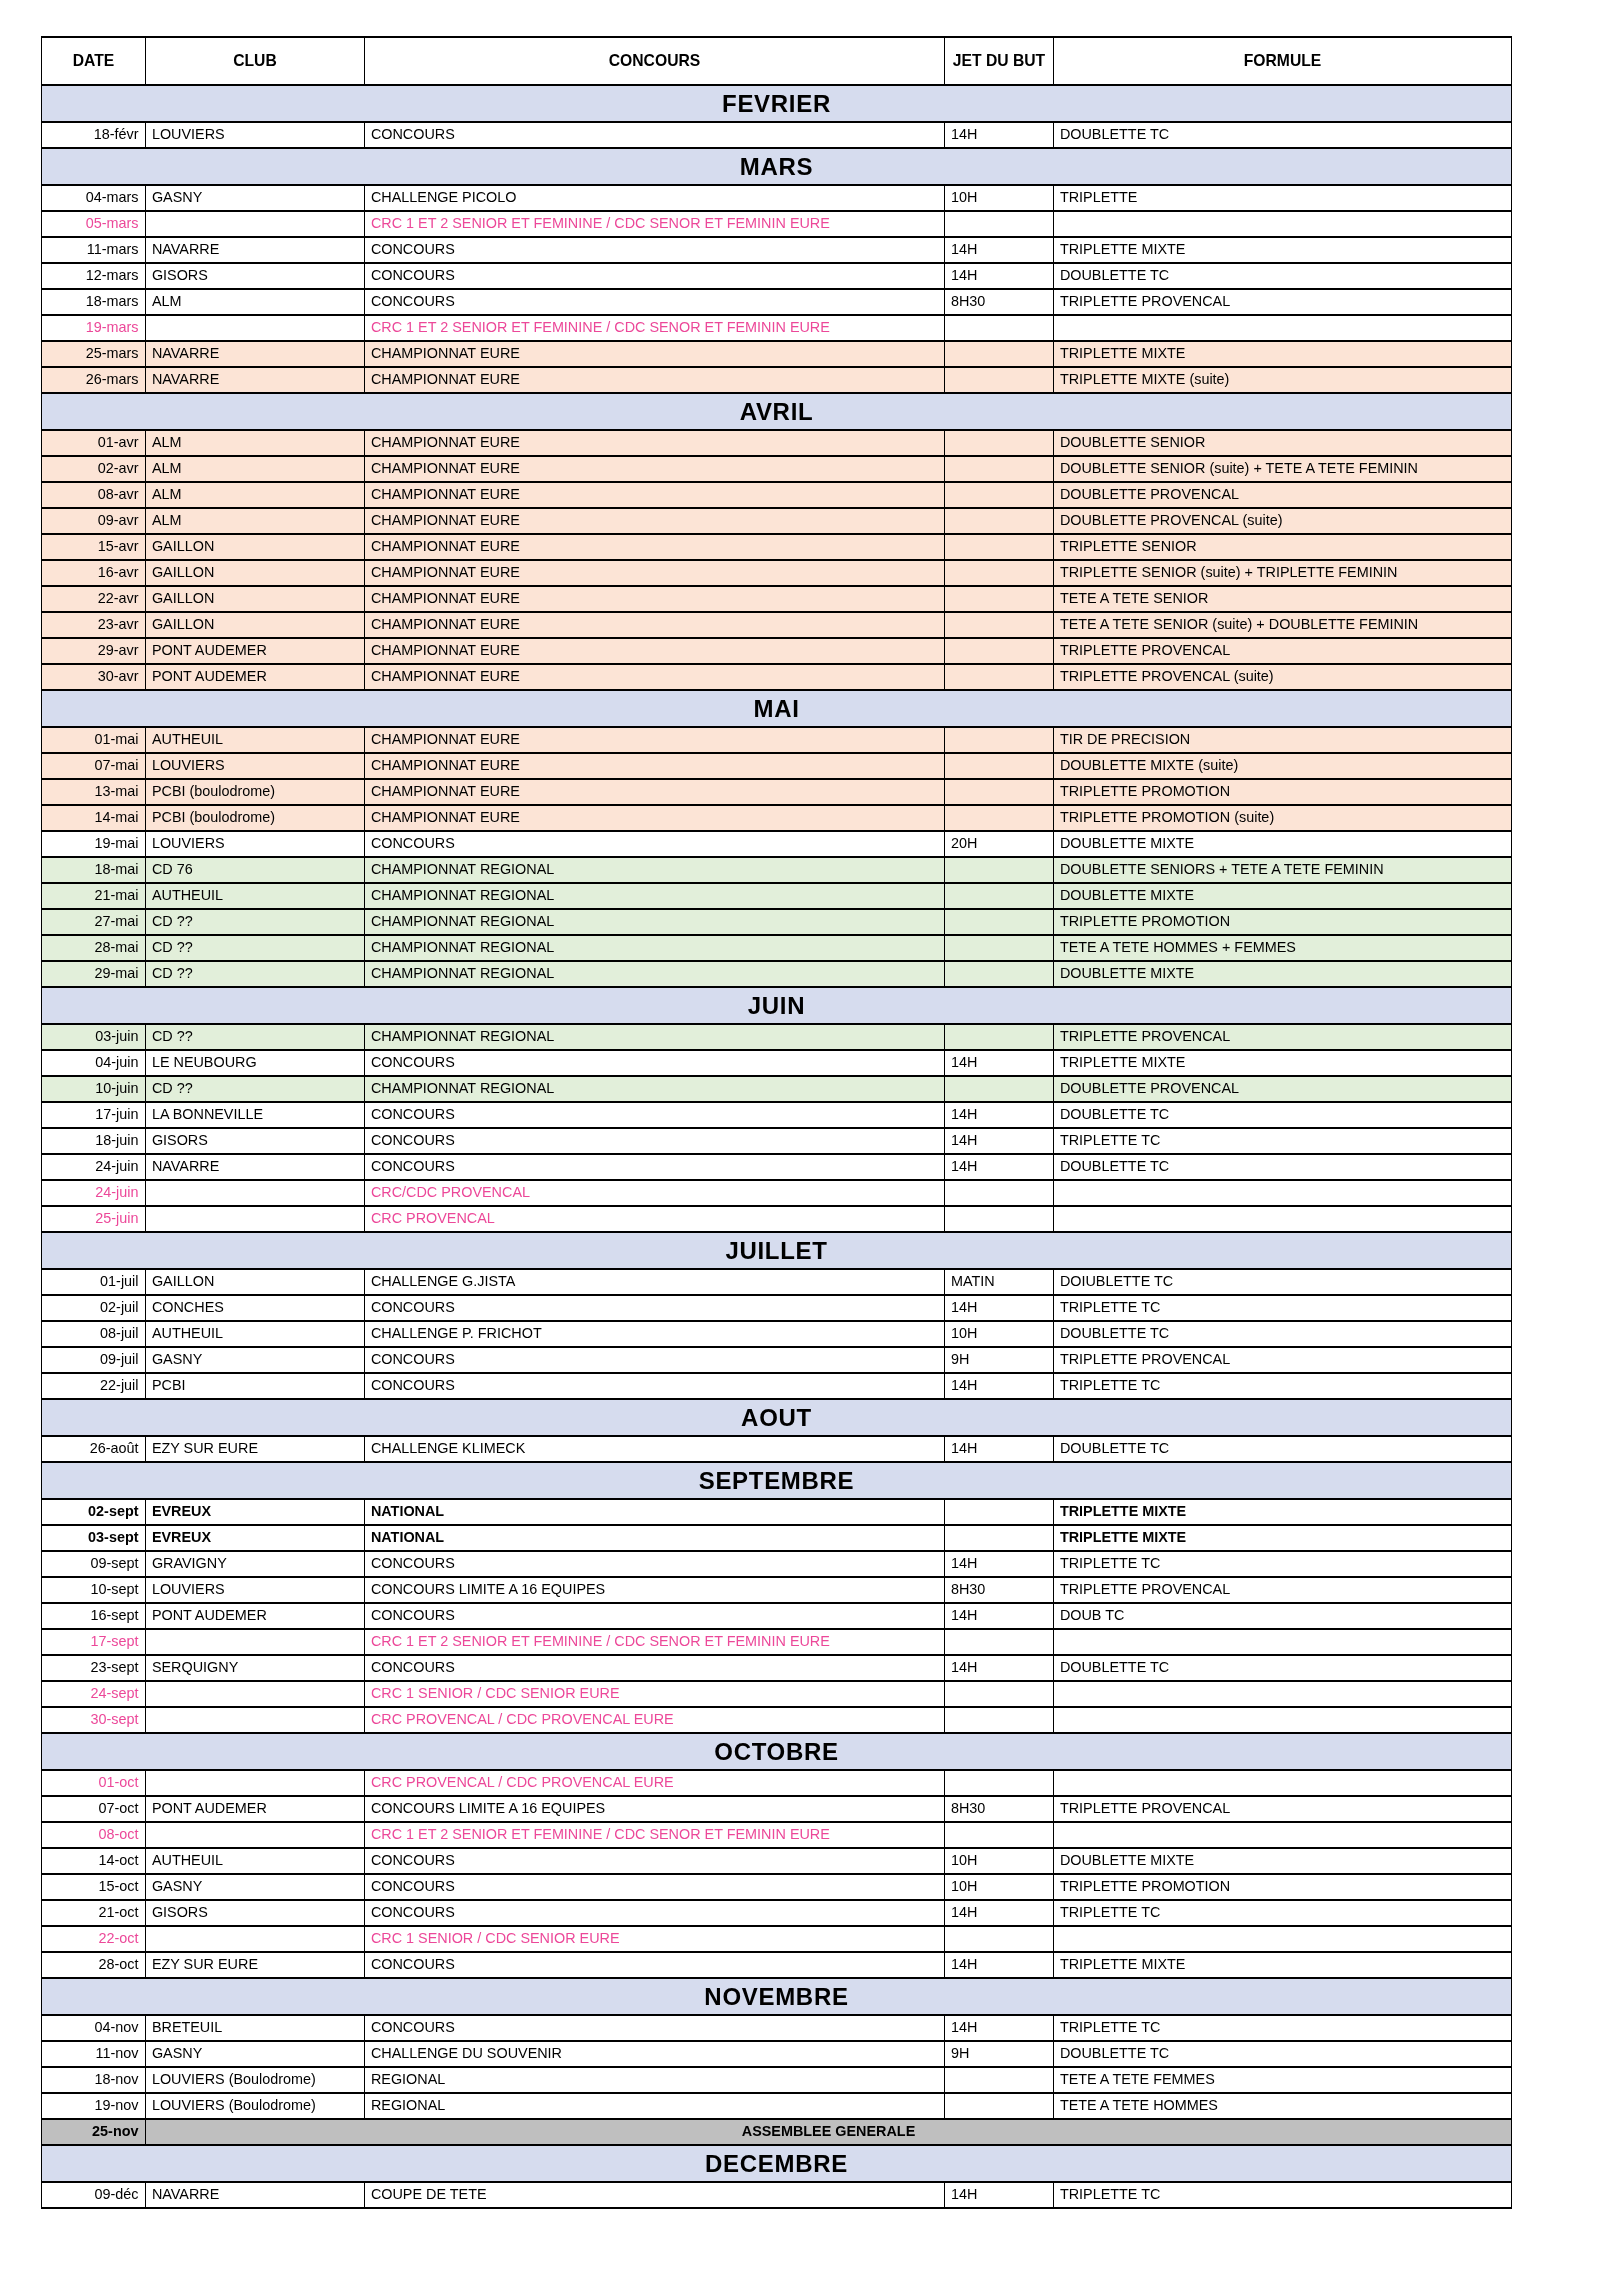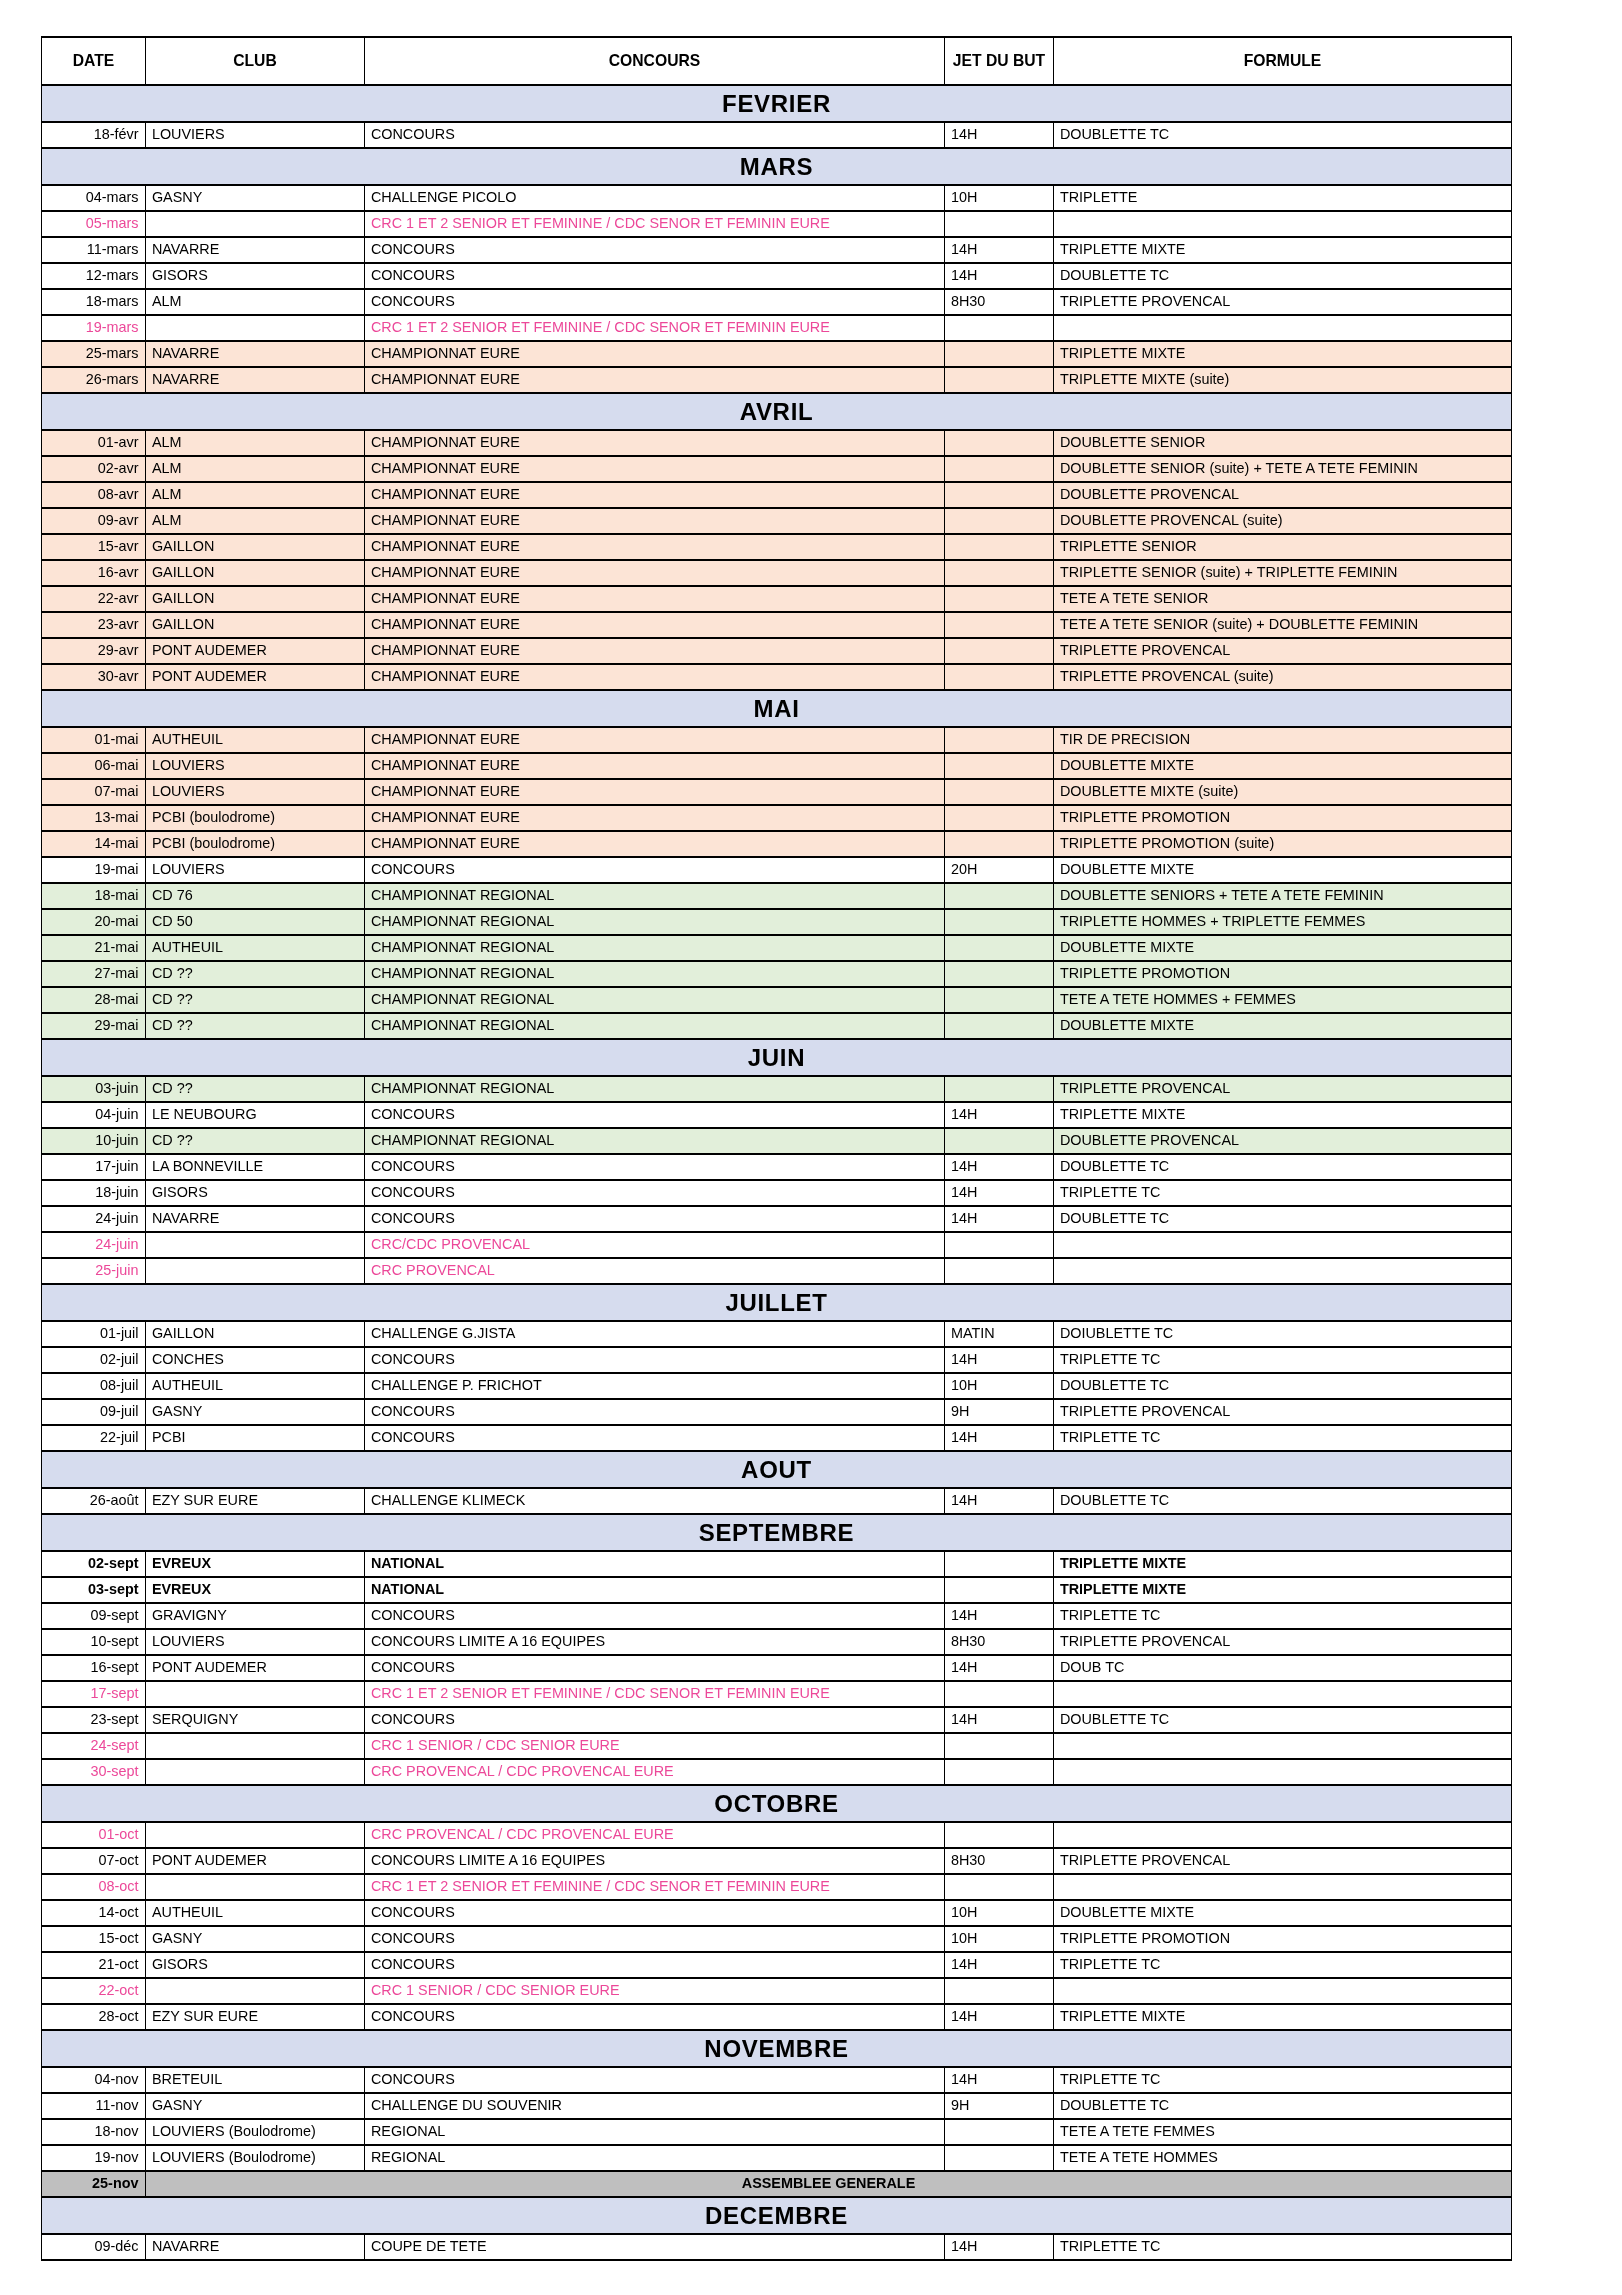--- a/index.html
+++ b/index.html
@@ -199,27 +199,20 @@
         <td colspan="5" data-name="month-header-label" style="background: rgb(214, 220, 238);">MAI</td>
       </tr>
       <tr class="peach" data-name="table-row">
         <td class="date" data-name="cell-date">01-mai</td>
         <td data-name="cell-club">AUTHEUIL</td>
         <td data-name="cell-concours">CHAMPIONNAT EURE</td>
         <td data-name="cell-jet-du-but"></td>
         <td data-name="cell-formule">TIR DE PRECISION</td>
       </tr>
       <tr class="peach" data-name="table-row">
-        <td class="date" data-name="cell-date">06-mai</td>
-        <td data-name="cell-club">LOUVIERS</td>
-        <td data-name="cell-concours">CHAMPIONNAT EURE</td>
-        <td data-name="cell-jet-du-but"></td>
-        <td data-name="cell-formule">DOUBLETTE MIXTE</td>
-      </tr>
-      <tr class="peach" data-name="table-row">
         <td class="date" data-name="cell-date">07-mai</td>
         <td data-name="cell-club">LOUVIERS</td>
         <td data-name="cell-concours">CHAMPIONNAT EURE</td>
         <td data-name="cell-jet-du-but"></td>
         <td data-name="cell-formule">DOUBLETTE MIXTE (suite)</td>
       </tr>
       <tr class="peach" data-name="table-row">
         <td class="date" data-name="cell-date">13-mai</td>
         <td data-name="cell-club">PCBI (boulodrome)</td>
         <td data-name="cell-concours">CHAMPIONNAT EURE</td>
@@ -239,27 +232,20 @@
         <td data-name="cell-concours">CONCOURS</td>
         <td data-name="cell-jet-du-but">20H</td>
         <td data-name="cell-formule">DOUBLETTE MIXTE</td>
       </tr>
       <tr class="green" data-name="table-row">
         <td class="date" data-name="cell-date">18-mai</td>
         <td data-name="cell-club">CD 76</td>
         <td data-name="cell-concours">CHAMPIONNAT REGIONAL</td>
         <td data-name="cell-jet-du-but"></td>
         <td data-name="cell-formule">DOUBLETTE SENIORS + TETE A TETE FEMININ</td>
-      </tr>
-      <tr class="green" data-name="table-row">
-        <td class="date" data-name="cell-date">20-mai</td>
-        <td data-name="cell-club">CD 50</td>
-        <td data-name="cell-concours">CHAMPIONNAT REGIONAL</td>
-        <td data-name="cell-jet-du-but"></td>
-        <td data-name="cell-formule">TRIPLETTE HOMMES + TRIPLETTE FEMMES</td>
       </tr>
       <tr class="green" data-name="table-row">
         <td class="date" data-name="cell-date">21-mai</td>
         <td data-name="cell-club">AUTHEUIL</td>
         <td data-name="cell-concours">CHAMPIONNAT REGIONAL</td>
         <td data-name="cell-jet-du-but"></td>
         <td data-name="cell-formule">DOUBLETTE MIXTE</td>
       </tr>
       <tr class="green" data-name="table-row">
         <td class="date" data-name="cell-date">27-mai</td>

